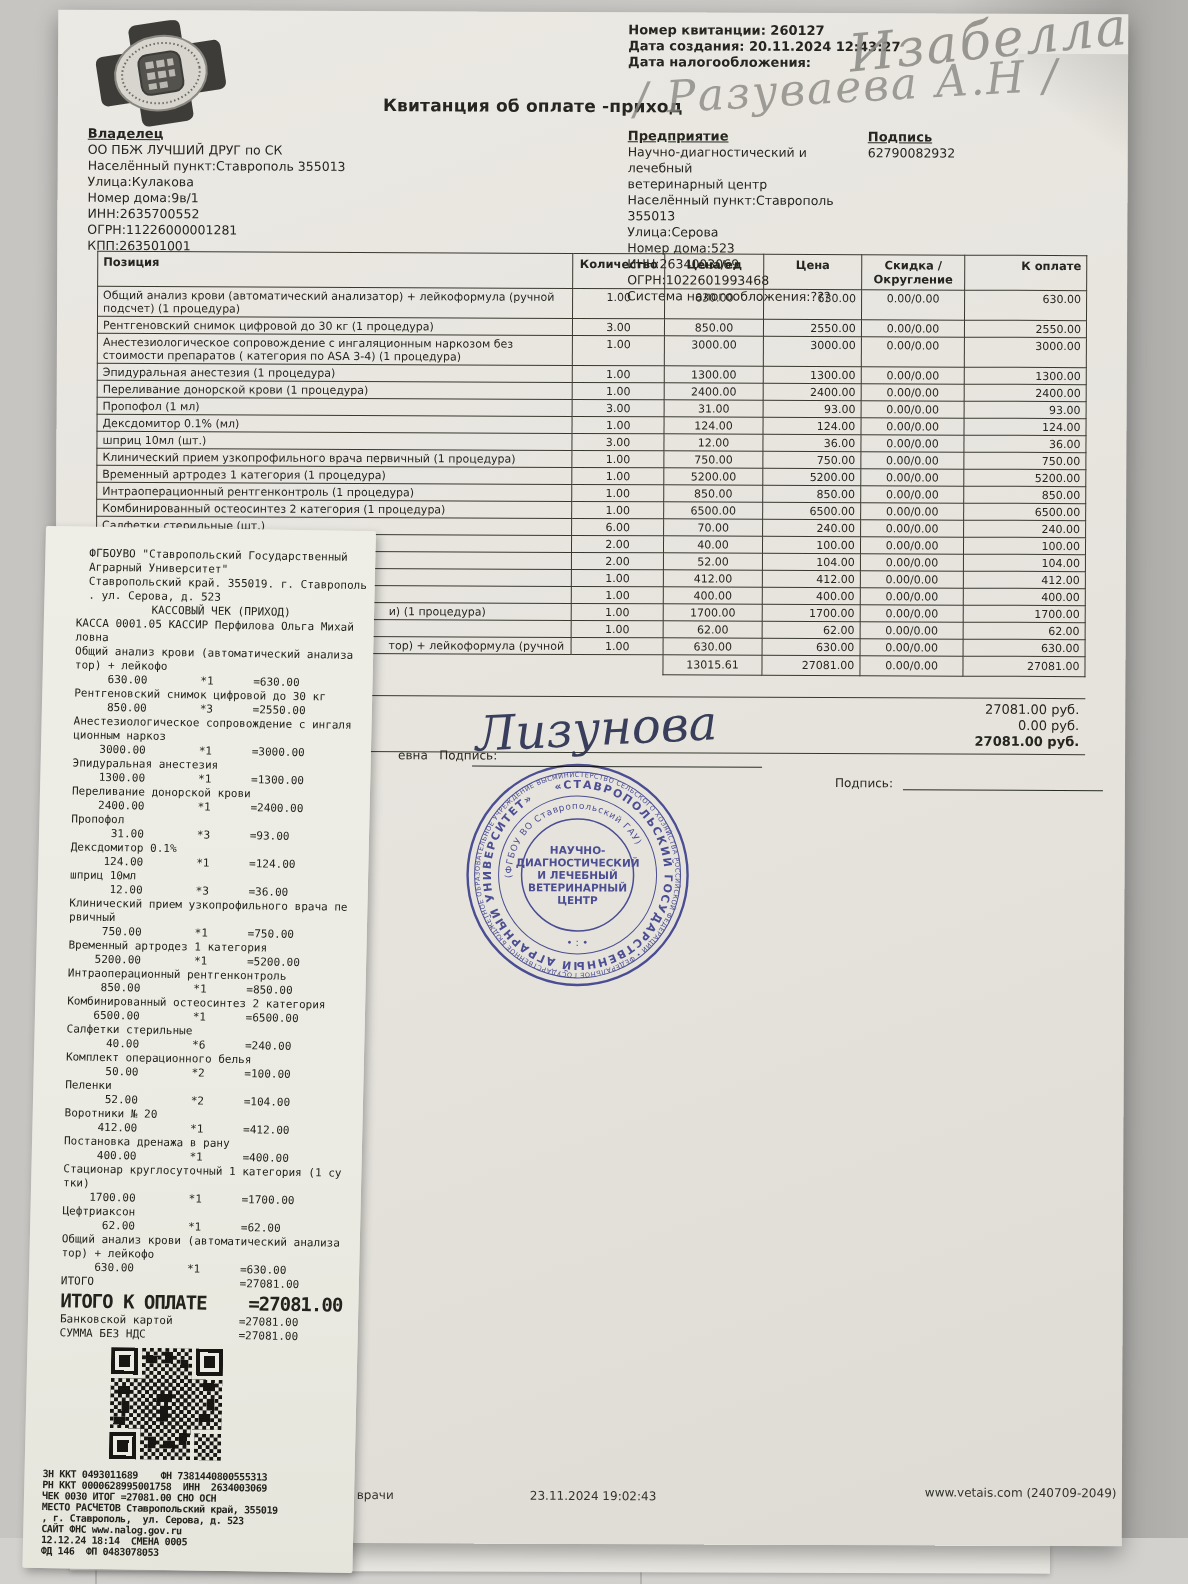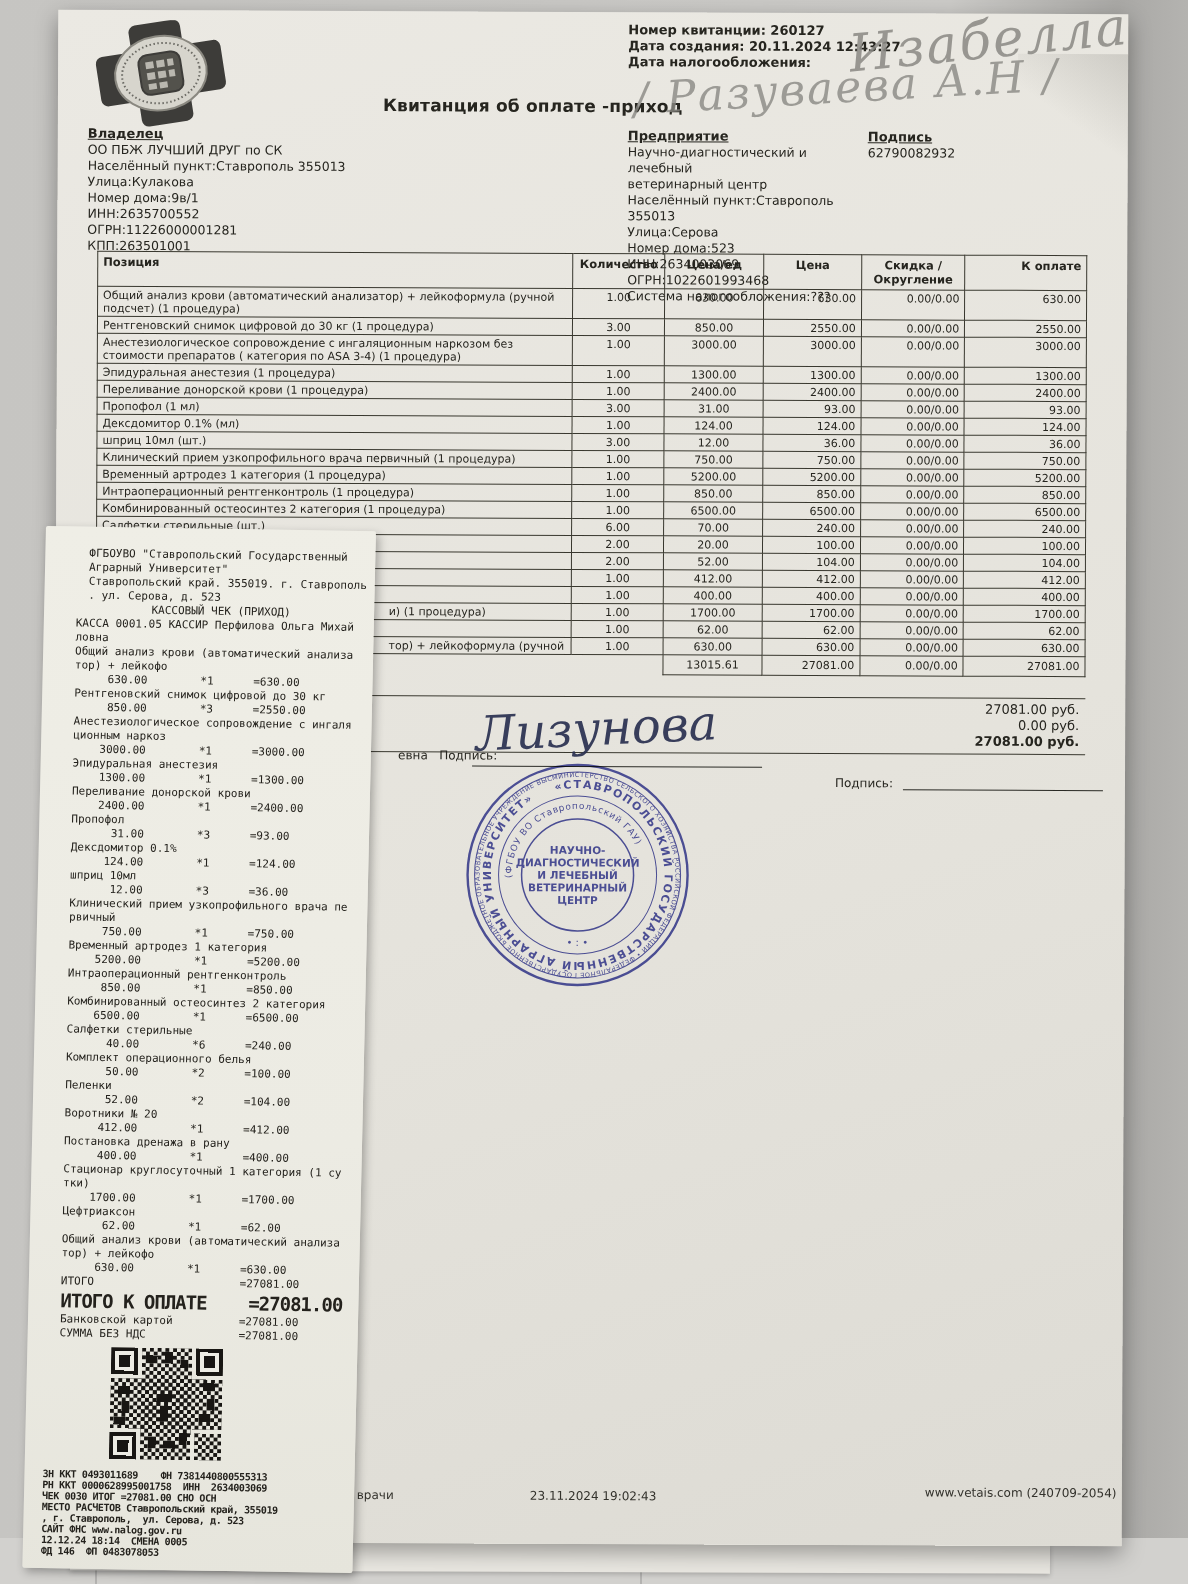--- a/index.html
+++ b/index.html
@@ -25,21 +25,21 @@
   .hand.slash{font-size:44px;transform:rotate(-3.5deg);letter-spacing:2px;opacity:.8;}
   .hand.ink{color:#2a3050;opacity:.92;}
   table.items{border-collapse:collapse;width:990px;font-size:11px;}
   table.items td,table.items th{border:1.2px solid #39382f;padding:1.5px 5px;vertical-align:top;}
   table.items th{font-size:11.5px;padding:3px 5px;}
   th.c0{text-align:left;width:462px;}
   th.c1{width:80px;}th.c2{width:88px;}th.c3{width:86px;}
   th.c4{width:92px;}th.c5{text-align:right;width:110px;}
   td.c0{text-align:left;}
   td.c1{text-align:center;}td.c2{text-align:center;}
-  td.c3{text-align:right;}td.c4{text-align:right;}td.c5{text-align:right;}
+  td.c3{text-align:right;}td.c4{text-align:center;}td.c5{text-align:right;}
   tbody tr:nth-child(18) td.c0,tbody tr:nth-child(20) td.c0{padding-left:292px;}
   tr.total-row td{font-size:11px;padding:3px 5px;}
   tr.total-row td.nb{border:none;}
   .totals-box{border-top:1.3px solid #39382f;border-bottom:1.3px solid #39382f;
     width:990px;text-align:right;font-size:13px;line-height:16px;padding:3px 6px 4px 0;box-sizing:border-box;}
   .totals-box .final{font-weight:bold;}
   .sig-line{font-size:12px;text-align:center;}
   .u-line{border-bottom:1.4px solid #2a2a25;}
   .footer-txt{font-size:12px;color:#33322c;}
   
@@ -248,21 +248,21 @@
               <td class="c0">Салфетки стерильные (шт.)</td>
               <td class="c1">6.00</td>
               <td class="c2">70.00</td>
               <td class="c3">240.00</td>
               <td class="c4">0.00/0.00</td>
               <td class="c5">240.00</td>
             </tr>
             <tr>
               <td class="c0"></td>
               <td class="c1">2.00</td>
-              <td class="c2">20.00</td>
+              <td class="c2">40.00</td>
               <td class="c3">100.00</td>
               <td class="c4">0.00/0.00</td>
               <td class="c5">100.00</td>
             </tr>
             <tr>
               <td class="c0"></td>
               <td class="c1">2.00</td>
               <td class="c2">52.00</td>
               <td class="c3">104.00</td>
               <td class="c4">0.00/0.00</td>
@@ -361,21 +361,21 @@
             <text x="115" y="106.5">ДИАГНОСТИЧЕСКИЙ</text>
             <text x="115" y="119">И ЛЕЧЕБНЫЙ</text>
             <text x="115" y="131.5">ВЕТЕРИНАРНЫЙ</text>
             <text x="115" y="144">ЦЕНТР</text>
           </g>
       </svg>
     </div>
 
     <div class="abs footer-txt" style="left:275px;top:1477px;">вна, врачи</div>
     <div class="abs footer-txt" style="left:478px;top:1477px;">23.11.2024 19:02:43</div>
-    <div class="abs footer-txt" style="left:873px;top:1472px;">www.vetais.com (240709-2054)</div>
+    <div class="abs footer-txt" style="left:873px;top:1472px;">www.vetais.com (240709-2049)</div>
   </div>
 
   <div class="receipt">
     <div>
       <div class="rl hd">ФГБОУВО "Ставропольский Государственный</div>
         <div class="rl hd">Аграрный Университет"</div>
         <div class="rl hd">Ставропольский край. 355019. г. Ставрополь</div>
         <div class="rl hd">. ул. Серова, д. 523</div>
         <div class="rl ctr">КАССОВЫЙ ЧЕК (ПРИХОД)</div>
         <div class="rl">КАССА 0001.05 КАССИР Перфилова Ольга Михай</div>

